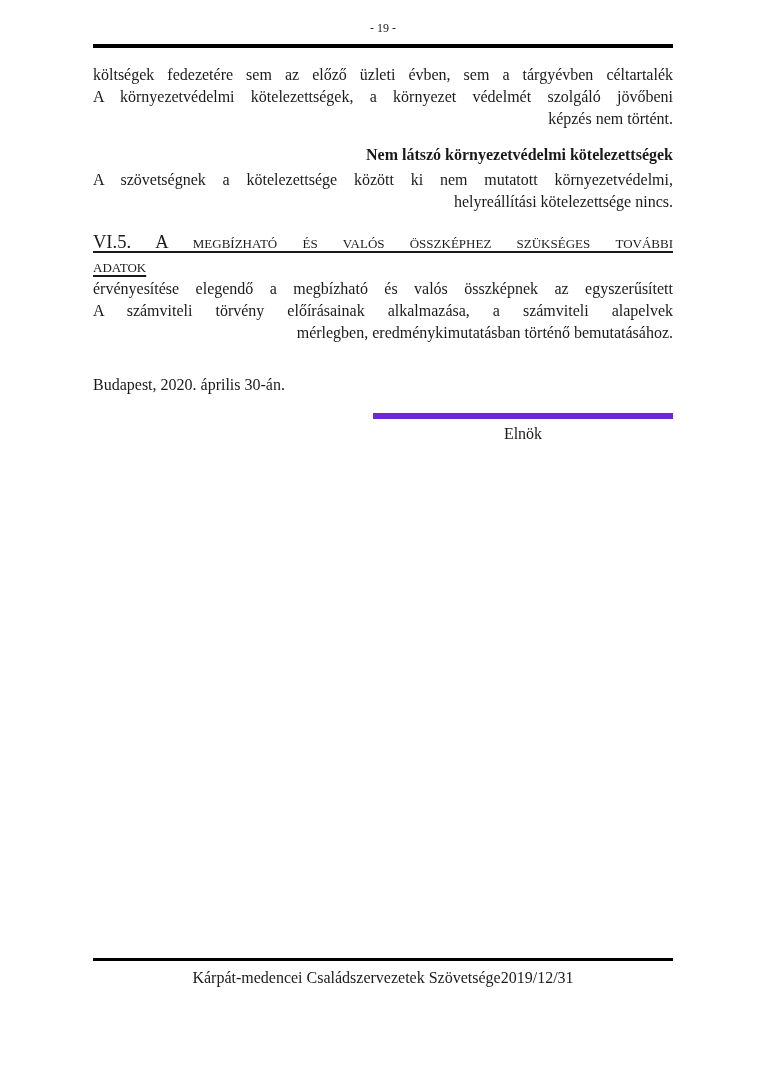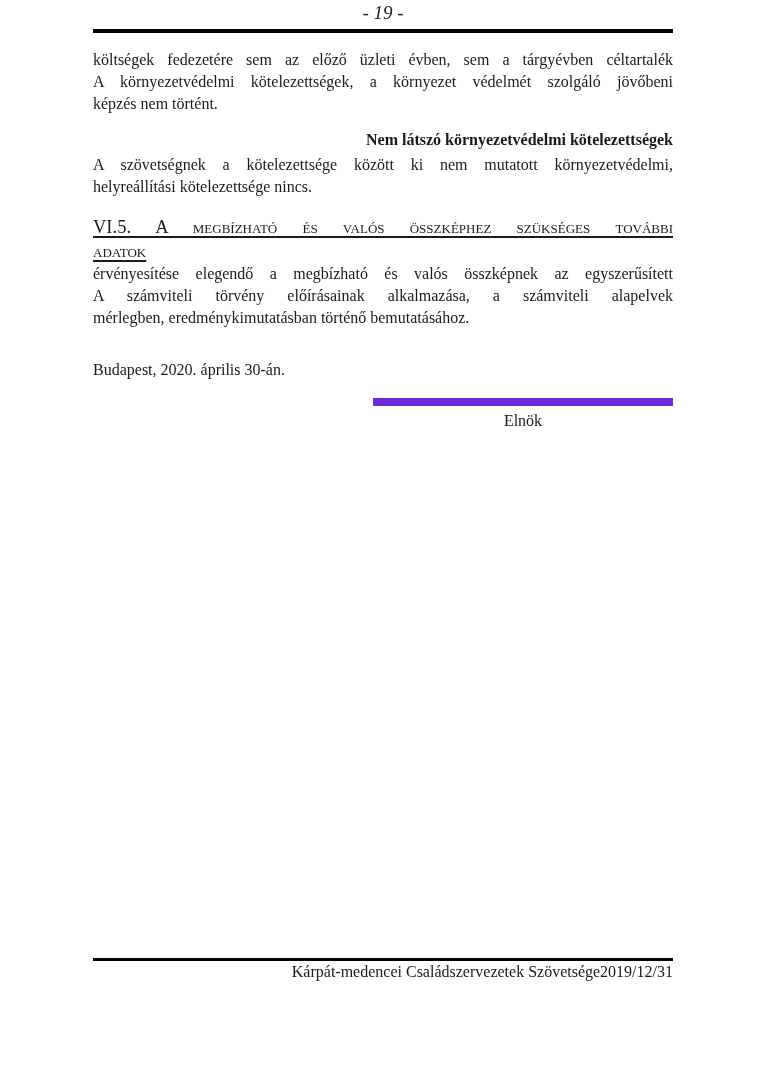--- a/index.html
+++ b/index.html
@@ -13,34 +13,33 @@
     color: #1a1a1a;
     overflow: hidden;
   }
   .content {
     position: absolute;
     left: 93px;
     top: 0;
     width: 580px;
   }
   .page-number {
-    margin-top: 2px;
+    margin-top: 17px;
     text-align: center;
-    font-size: 19px;
+    font-size: 12px;
     line-height: 22px;
-    font-style: italic;
   }
   .header-rule {
     margin-top: 5px;
     height: 4px;
     background: #000000;
   }
   .para { font-size: 16px; line-height: 22px; }
   .para .jl { text-align: justify; text-align-last: justify; }
-  .para .ll { text-align: left; }
+  .para .ll { text-align: right; }
   .para-env { margin-top: 16px; }
   .heading-bold {
     margin-top: 14px;
     font-size: 16px;
     line-height: 22px;
     font-weight: bold;
     text-align: right;
   }
   .para-hidden { margin-top: 3px; }
   .section-heading {
@@ -60,42 +59,42 @@
   .dateline {
     margin-top: 30px;
     font-size: 16px;
     line-height: 22px;
     text-align: left;
   }
   .signature-block {
     margin-left: 280px;
     width: 300px;
     margin-top: 17px;
-    border-top: 8px solid #6d28d9;
+    border-top: 6px solid #6d28d9;
   }
   .signature-label {
     padding-top: 4px;
     font-size: 16px;
     line-height: 22px;
     text-align: center;
   }
   .footer {
     position: absolute;
     left: 93px;
     top: 958px;
     width: 580px;
   }
   .footer-rule {
     height: 3px;
     background: #000000;
   }
   .footer-row {
-    margin-top: 0;
+    margin-top: 6px;
     display: flex;
-    justify-content: flex-end;
+    justify-content: center;
     font-size: 16px;
     line-height: 22px;
   }
 </style>
 </head>
 <body>
 
 <div class="page">
   <div class="content">
 

